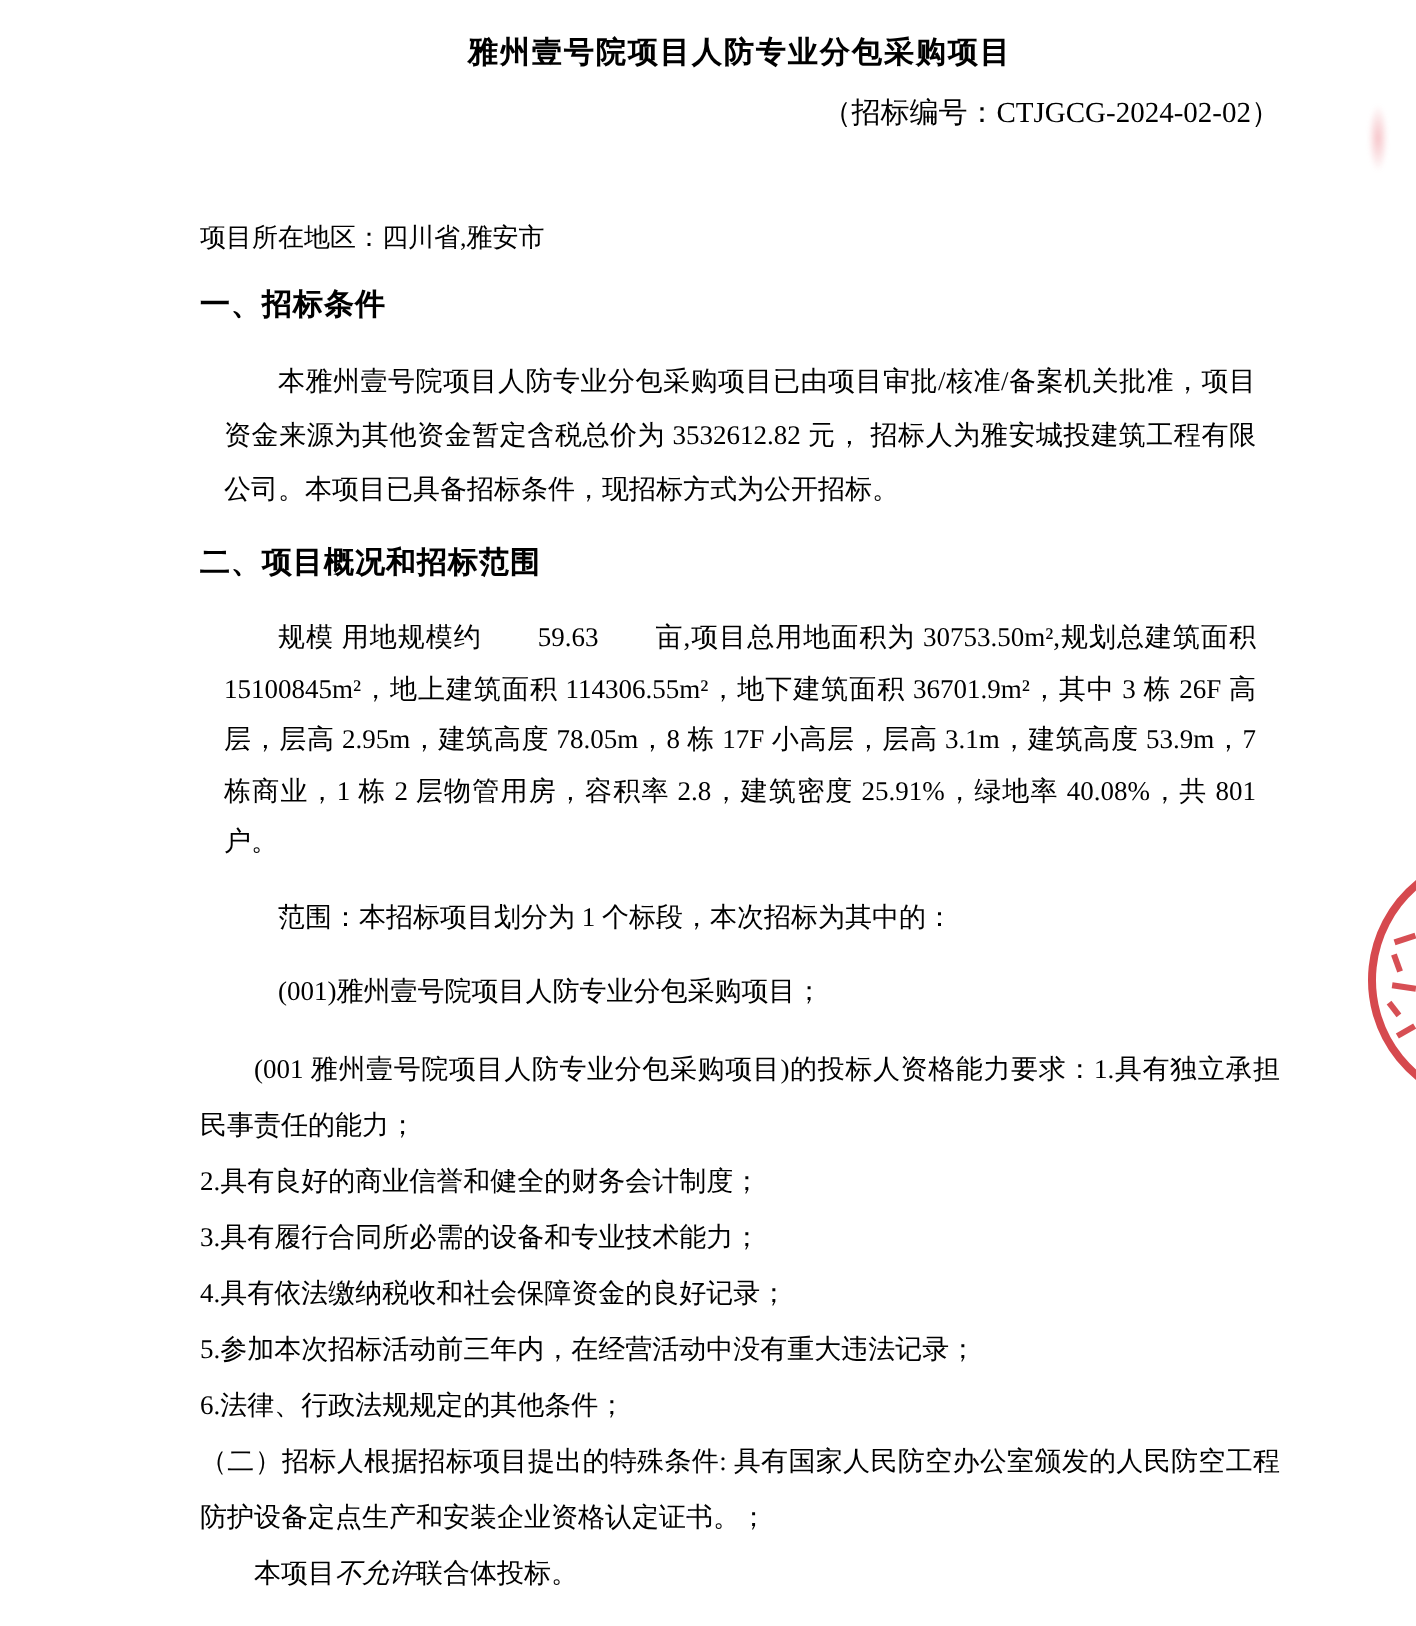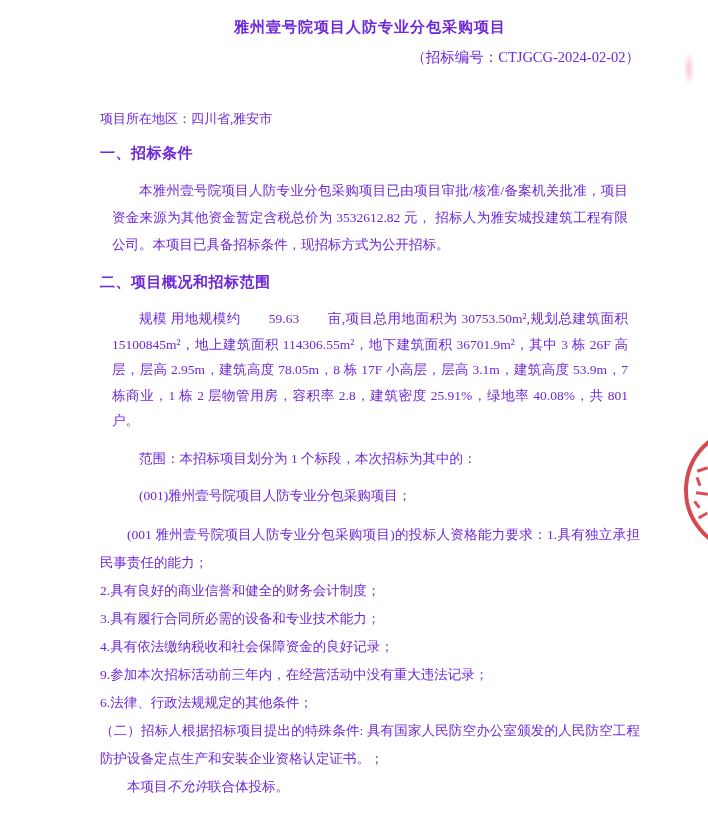--- a/index.html
+++ b/index.html
@@ -2,21 +2,21 @@
 <html><head>
 <meta charset="utf-8">
 <style>
   html,body{margin:0;padding:0;background:#ffffff;}
   .page{
     position:relative;
     width:708px;height:813px;
     background:#ffffff;
     overflow:hidden;
     font-family:"Liberation Serif", serif;
-    color:#6d28d9;
+    color:#000000;
   }
   .content{
     position:absolute;
     left:100px;top:12px;width:540px;
   }
   .doc-title{
     text-align:center;
     font-size:15px;
     line-height:30px;
     letter-spacing:1px;
@@ -90,21 +90,21 @@
 
     <h2 class="sec">二、项目概况和招标范围</h2>
     <p class="body indent" style="line-height:25.5px">规模 用地规模约　　59.63　　亩,项目总用地面积为 30753.50m²,规划总建筑面积 15100845m²，地上建筑面积 114306.55m²，地下建筑面积 36701.9m²，其中 3 栋 26F 高层，层高 2.95m，建筑高度 78.05m，8 栋 17F 小高层，层高 3.1m，建筑高度 53.9m，7 栋商业，1 栋 2 层物管用房，容积率 2.8，建筑密度 25.91%，绿地率 40.08%，共 801 户。</p>
     <p class="body indent" style="line-height:25.5px;margin-top:5px">范围：本招标项目划分为 1 个标段，本次招标为其中的：</p>
     <p class="body indent" style="line-height:25.5px">(001)雅州壹号院项目人防专业分包采购项目；</p>
 
     <p class="item indent">(001 雅州壹号院项目人防专业分包采购项目)的投标人资格能力要求：1.具有独立承担民事责任的能力；</p>
     <p class="item">2.具有良好的商业信誉和健全的财务会计制度；</p>
     <p class="item">3.具有履行合同所必需的设备和专业技术能力；</p>
     <p class="item">4.具有依法缴纳税收和社会保障资金的良好记录；</p>
-    <p class="item">9.参加本次招标活动前三年内，在经营活动中没有重大违法记录；</p>
+    <p class="item">5.参加本次招标活动前三年内，在经营活动中没有重大违法记录；</p>
     <p class="item">6.法律、行政法规规定的其他条件；</p>
     <p class="item">（二）招标人根据招标项目提出的特殊条件: 具有国家人民防空办公室颁发的人民防空工程防护设备定点生产和安装企业资格认定证书。；</p>
     <p class="item indent"><span>本项目</span><span class="it">不允许</span><span>联合体投标。</span></p>
 
     <h2 class="sec" style="margin-top:11px">四、招标文件的获取</h2>
     <p class="item indent">获取时间：从 2024 年 01 月 27 日 09 时 00 分到 2024 年 01 月 31 日 17 时 30 分</p>
 
   </div>
 
   <div class="seal-arc"></div>

